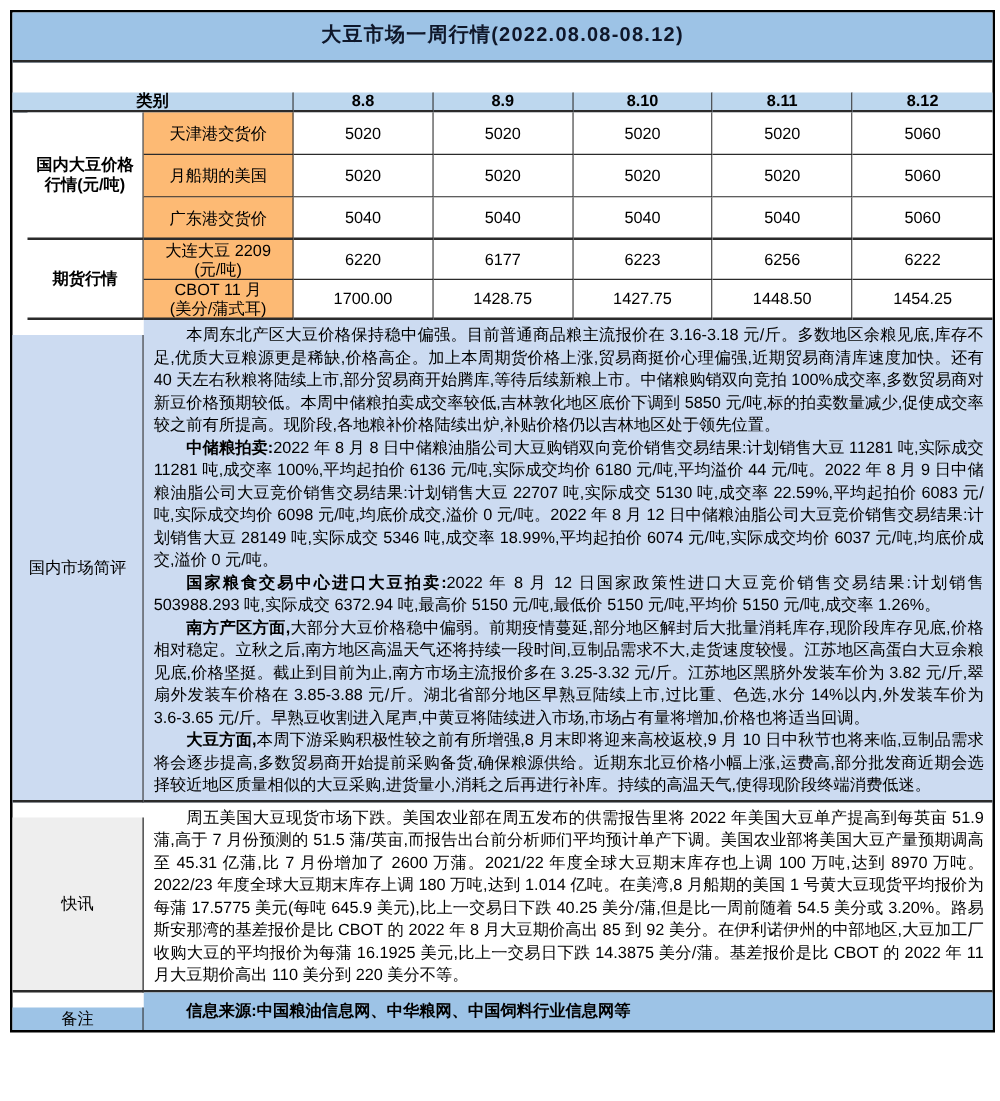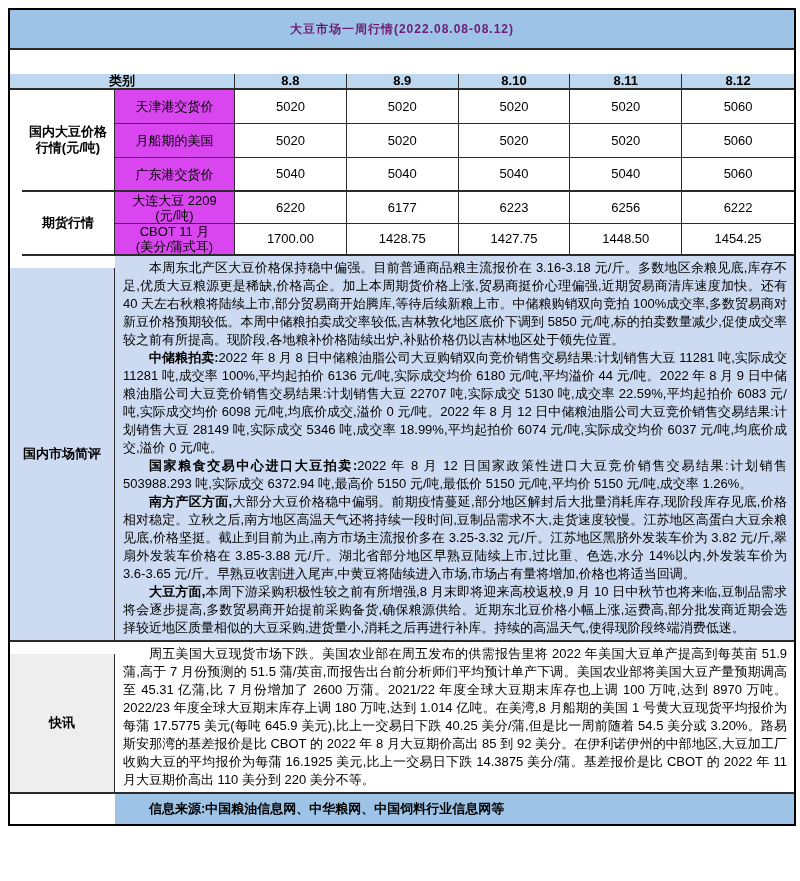--- a/index.html
+++ b/index.html
@@ -14,31 +14,31 @@
   .cell{
     border-right:1px solid #2b2b2b;border-bottom:1px solid #2b2b2b;
     display:flex;align-items:center;justify-content:center;
     font-size:13px;line-height:16px;text-align:center;
     box-sizing:border-box;
   }
   .c-end{border-right:0;}
   .b-end{border-bottom:0;}
   .tb{border-bottom-width:2px;}
   .title{
-    grid-column:1 / -1;background:#9dc3e6;color:#701a75;
-    font-weight:bold;font-size:12px;letter-spacing:1px;
+    grid-column:1 / -1;background:#9dc3e6;color:#0f172a;
+    font-weight:bold;font-size:16px;letter-spacing:1px;
   }
   .hdr{background:#bdd7ee;font-weight:bold;margin-top:24px;}
   .cat{grid-column:1 / 3;}
   .glabel{grid-column:1;background:#fff;font-weight:bold;white-space:pre-line;margin-left:12px;}
   .g1{grid-row:3 / span 3;}
   .g2{grid-row:6 / span 2;}
-  .sublabel{background:#d946ef;white-space:pre-line;line-height:15px;}
+  .sublabel{background:#fdba74;white-space:pre-line;line-height:15px;}
   .val{background:#fff;}
-  .rlabel{font-weight:bold;margin-top:12px;}
+  .rlabel{font-weight:normal;margin-top:12px;}
   .review-bg{background:#ccdbf1;}
   .news-label{background:#eeeeee;}
   .note-bg{background:#9dc3e6;}
   .content{
     grid-column:2 / -1;display:block;text-align:justify;
     padding:3px 7px 3px 8px;font-size:13px;line-height:18px;
   }
   .content p{margin:0;text-indent:2em;}
   .content b{font-weight:bold;}
   .note-content{
@@ -109,15 +109,16 @@
     <p><b>国家粮食交易中心进口大豆拍卖:</b><span>2022 年 8 月 12 日国家政策性进口大豆竞价销售交易结果:计划销售 503988.293 吨,实际成交 6372.94 吨,最高价 5150 元/吨,最低价 5150 元/吨,平均价 5150 元/吨,成交率 1.26%。</span></p>
     <p><b>南方产区方面,</b><span>大部分大豆价格稳中偏弱。前期疫情蔓延,部分地区解封后大批量消耗库存,现阶段库存见底,价格相对稳定。立秋之后,南方地区高温天气还将持续一段时间,豆制品需求不大,走货速度较慢。江苏地区高蛋白大豆余粮见底,价格坚挺。截止到目前为止,南方市场主流报价多在 3.25-3.32 元/斤。江苏地区黑脐外发装车价为 3.82 元/斤,翠扇外发装车价格在 3.85-3.88 元/斤。湖北省部分地区早熟豆陆续上市,过比重、色选,水分 14%以内,外发装车价为 3.6-3.65 元/斤。早熟豆收割进入尾声,中黄豆将陆续进入市场,市场占有量将增加,价格也将适当回调。</span></p>
     <p><b>大豆方面,</b><span>本周下游采购积极性较之前有所增强,8 月末即将迎来高校返校,9 月 10 日中秋节也将来临,豆制品需求将会逐步提高,多数贸易商开始提前采购备货,确保粮源供给。近期东北豆价格小幅上涨,运费高,部分批发商近期会选择较近地区质量相似的大豆采购,进货量小,消耗之后再进行补库。持续的高温天气,使得现阶段终端消费低迷。</span></p>
   </div>
 
   <div class="cell rlabel news-label tb">快讯</div>
   <div class="cell content tb c-end">
     <p><b></b><span>周五美国大豆现货市场下跌。美国农业部在周五发布的供需报告里将 2022 年美国大豆单产提高到每英亩 51.9 蒲,高于 7 月份预测的 51.5 蒲/英亩,而报告出台前分析师们平均预计单产下调。美国农业部将美国大豆产量预期调高至 45.31 亿蒲,比 7 月份增加了 2600 万蒲。2021/22 年度全球大豆期末库存也上调 100 万吨,达到 8970 万吨。2022/23 年度全球大豆期末库存上调 180 万吨,达到 1.014 亿吨。在美湾,8 月船期的美国 1 号黄大豆现货平均报价为每蒲 17.5775 美元(每吨 645.9 美元),比上一交易日下跌 40.25 美分/蒲,但是比一周前随着 54.5 美分或 3.20%。路易斯安那湾的基差报价是比 CBOT 的 2022 年 8 月大豆期价高出 85 到 92 美分。在伊利诺伊州的中部地区,大豆加工厂收购大豆的平均报价为每蒲 16.1925 美元,比上一交易日下跌 14.3875 美分/蒲。基差报价是比 CBOT 的 2022 年 11 月大豆期价高出 110 美分到 220 美分不等。</span></p>
   </div>
 
+  <div class="cell rlabel note-bg b-end">备注</div>
   <div class="cell note-bg note-content b-end c-end" style="grid-column:2 / -1;">信息来源:中国粮油信息网、中华粮网、中国饲料行业信息网等</div>
 
 </div>
 
 </body></html>

